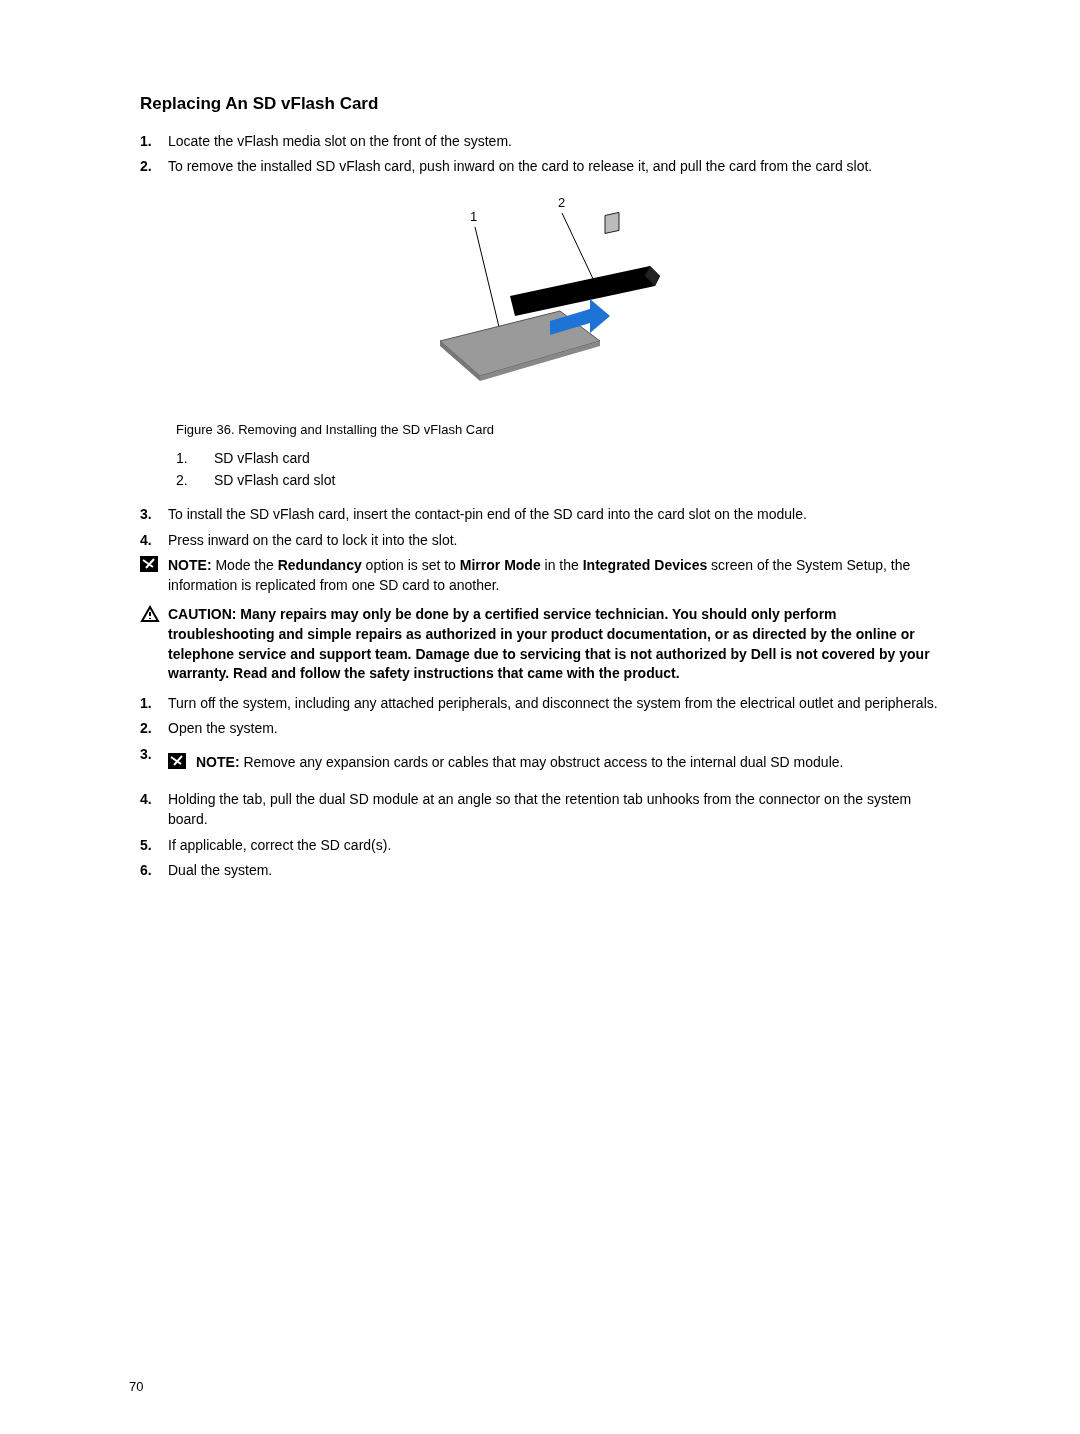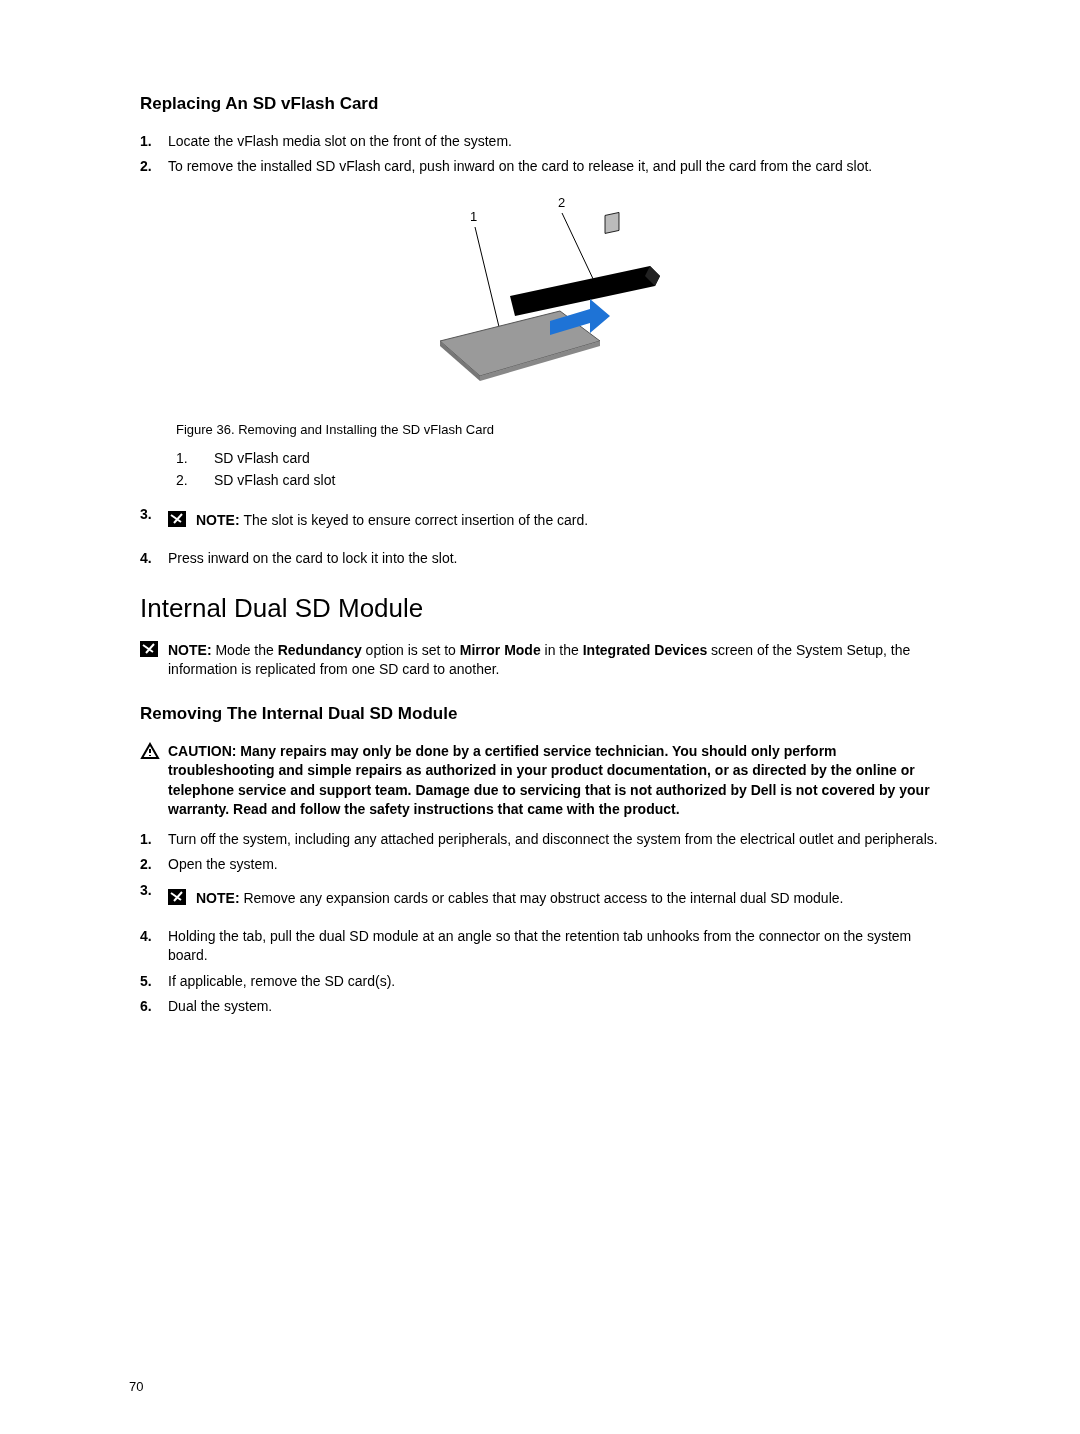--- a/index.html
+++ b/index.html
@@ -153,54 +153,42 @@
     <li>
       <span class="co-num">2.</span>
       <span>SD vFlash card slot</span>
     </li>
   </ul>
 
   <ol class="steps">
     <li>
       <span class="step-num">3.</span>
       <div class="step-body">
-        <div class="note-row" style="margin-top:6px;">
-          <span class="icon-cell">
-            <svg class="note-icon" width="18" height="16">
-              <rect x="0" y="0" width="18" height="16"></rect>
-              <path d="M3 4 L13 11 M14 3 L6 12"></path>
-            </svg>
-          </span>
-          <span class="note-body">
-            <span class="note-label">NOTE: </span><span>The slot is keyed to ensure correct insertion of the card.</span>
-          </span>
-        </div>
+        <div>To install the SD vFlash card, insert the contact-pin end of the SD card into the card slot on the module.</div>
       </div>
     </li>
     <li>
       <span class="step-num">4.</span>
       <span class="step-body">Press inward on the card to lock it into the slot.</span>
     </li>
   </ol>
 
-  <h2 class="bigsection">Internal Dual SD Module</h2>
 
   <div class="note-row">
     <span class="icon-cell">
       <svg class="note-icon" width="18" height="16">
         <rect x="0" y="0" width="18" height="16"></rect>
         <path d="M3 4 L13 11 M14 3 L6 12"></path>
       </svg>
     </span>
     <span class="note-body">
       <span class="note-label">NOTE: </span><span>Mode the </span><span class="bold">Redundancy</span><span> option is set to </span><span class="bold">Mirror Mode</span><span> in the </span><span class="bold">Integrated Devices</span><span> screen of the System Setup, the information is replicated from one SD card to another.</span>
     </span>
   </div>
 
-  <h3 class="section" style="margin-top:22px;">Removing The Internal Dual SD Module</h3>
 
   <div class="caution-row">
     <span class="icon-cell">
       <svg class="caution-icon" width="20" height="18">
         <path class="tri" d="M10 2 L18 16 L2 16 Z"></path>
         <line x1="10" y1="7" x2="10" y2="11"></line>
         <line x1="10" y1="13" x2="10" y2="14"></line>
       </svg>
     </span>
     <span class="caution-body">
@@ -232,21 +220,21 @@
           </span>
         </div>
       </div>
     </li>
     <li>
       <span class="step-num">4.</span>
       <span class="step-body">Holding the tab, pull the dual SD module at an angle so that the retention tab unhooks from the connector on the system board.</span>
     </li>
     <li>
       <span class="step-num">5.</span>
-      <span class="step-body">If applicable, remove the SD card(s).</span>
+      <span class="step-body">If applicable, correct the SD card(s).</span>
     </li>
     <li>
       <span class="step-num">6.</span>
       <span class="step-body">Dual the system.</span>
     </li>
   </ol>
 
   <div class="pagenum">70</div>
 </div>
 

